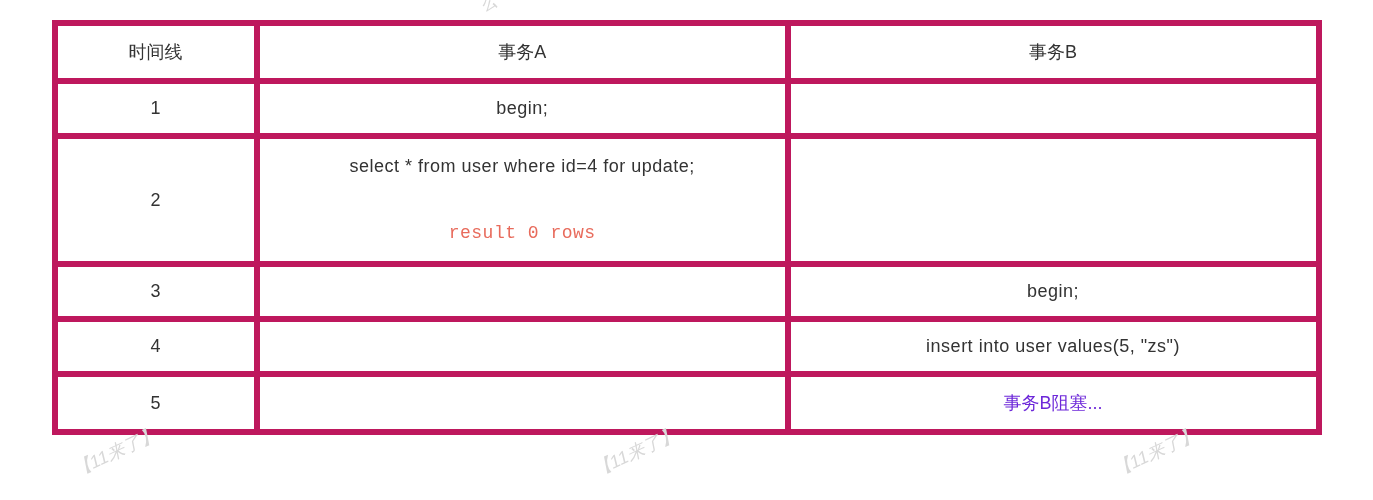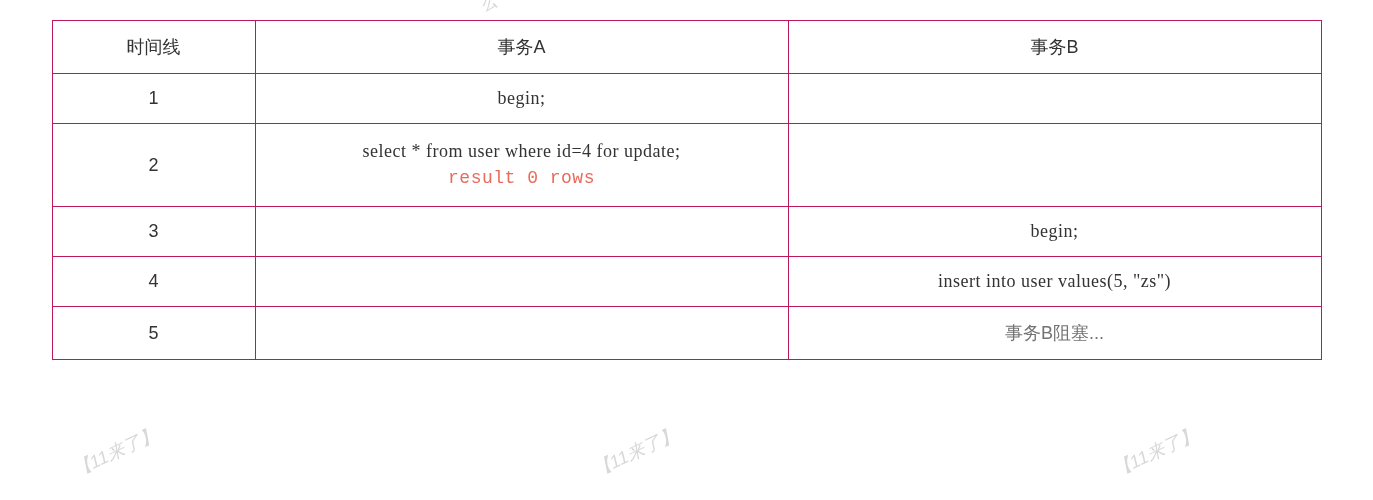--- a/index.html
+++ b/index.html
@@ -26,48 +26,49 @@
       font-style: italic;
     }
     table {
       border-collapse: collapse;
       width: 100%;
       max-width: 1270px;
       margin: 0 auto;
       background: #fff;
     }
     th, td {
-      border: 1px solid #be185d;
+      border: 6px solid #be185d;
       text-align: center;
       vertical-align: middle;
       font-size: 18px;
       color: #333;
       padding: 14px 5px;
       font-weight: normal;
     }
     th:nth-child(1), td:nth-child(1) {
       width: 16%;
     }
     th:nth-child(2), td:nth-child(2) {
       width: 42%;
     }
     th:nth-child(3), td:nth-child(3) {
       width: 42%;
     }
     .code {
-      font-family: Liberation Serif, serif;
+      font-family: Liberation Sans, sans-serif;
       letter-spacing: 0.5px;
     }
     .result-text {
       color: #e86b5c;
       font-family: "Consolas", "Menlo", "Courier New", monospace;
       letter-spacing: 0.5px;
+      margin-top: 40px;
     }
     .block-text {
-      color: #737373;
+      color: #6d28d9;
       font-family: "Microsoft YaHei", "SimSun", sans-serif;
     }
     .multi-line {
       line-height: 1.5;
     }
   </style>
 </head>
 <body>
 
 <div class="watermark" style="top:-10px; left:480px;">公</div>

